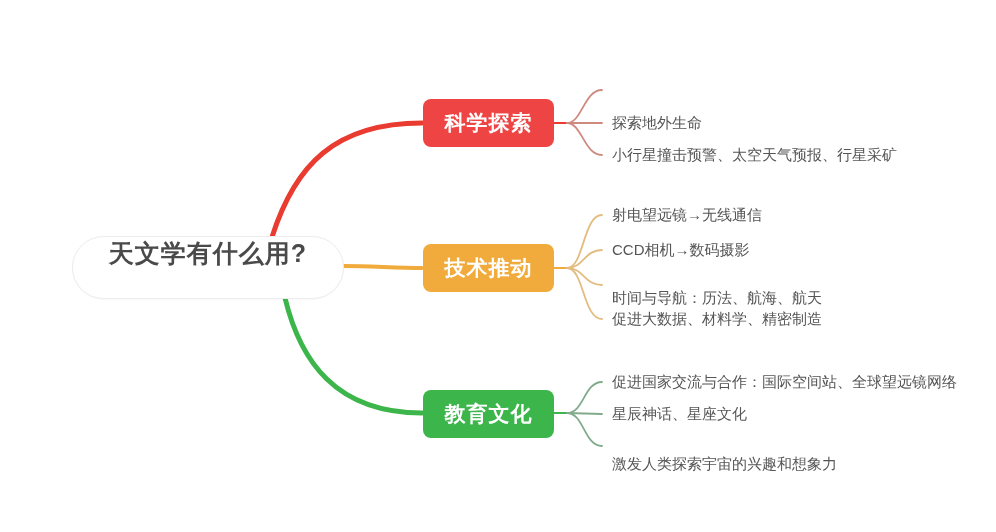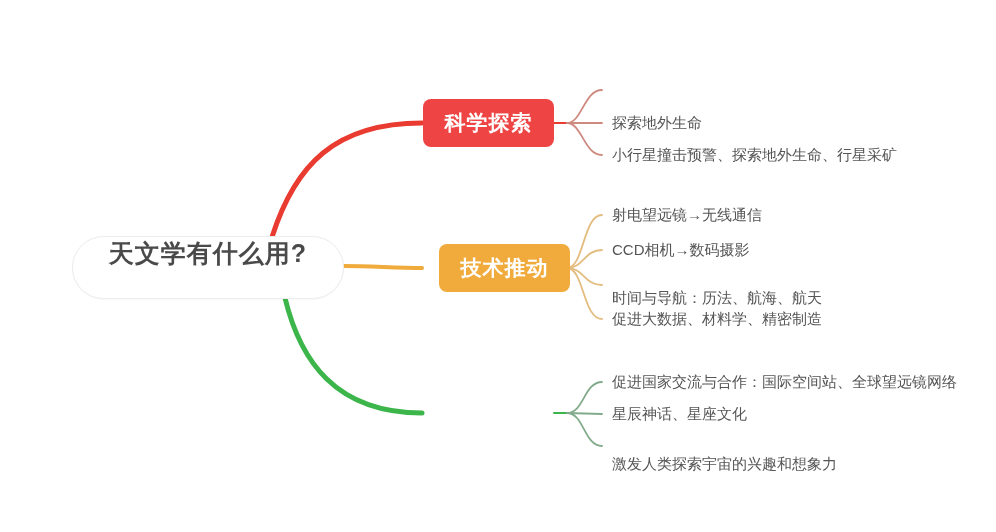--- a/index.html
+++ b/index.html
@@ -74,26 +74,29 @@
     <path d="M 567,413 C 584,413 584,446 602,446" fill="none" stroke-width="1.8" stroke-linecap="round" style="stroke: rgb(130, 171, 139);"></path>
   </svg>
 
   <div class="root">
     <span>天文学有什么用?</span>
   </div>
 
   <div class="branch b0" style="background: #ef4444;">
     <span>科学探索</span>
   </div>
-  <div class="branch b1" style="background: rgb(240, 171, 60); margin-left: 16px;">
+  <div class="branch b1" style="background: rgb(240, 171, 60);">
     <span>技术推动</span>
+  </div>
+  <div class="branch b2" style="background: rgb(60, 181, 74);">
+    <span>教育文化</span>
   </div>
 
   <div class="leaf" style="top:112px">探索地外生命</div>
-  <div class="leaf" style="top:144px">小行星撞击预警、探索地外生命、行星采矿</div>
+  <div class="leaf" style="top:144px">小行星撞击预警、太空天气预报、行星采矿</div>
 
   <div class="leaf" style="top:239px">CCD相机→数码摄影</div>
   <div class="leaf" style="top:204px">射电望远镜→无线通信</div>
   <div class="leaf" style="top:287px">时间与导航：历法、航海、航天</div>
   <div class="leaf" style="top:308px">促进大数据、材料学、精密制造</div>
 
   <div class="leaf" style="top:371px">促进国家交流与合作：国际空间站、全球望远镜网络</div>
   <div class="leaf" style="top:403px">星辰神话、星座文化</div>
   <div class="leaf" style="top:453px">激发人类探索宇宙的兴趣和想象力</div>
 

